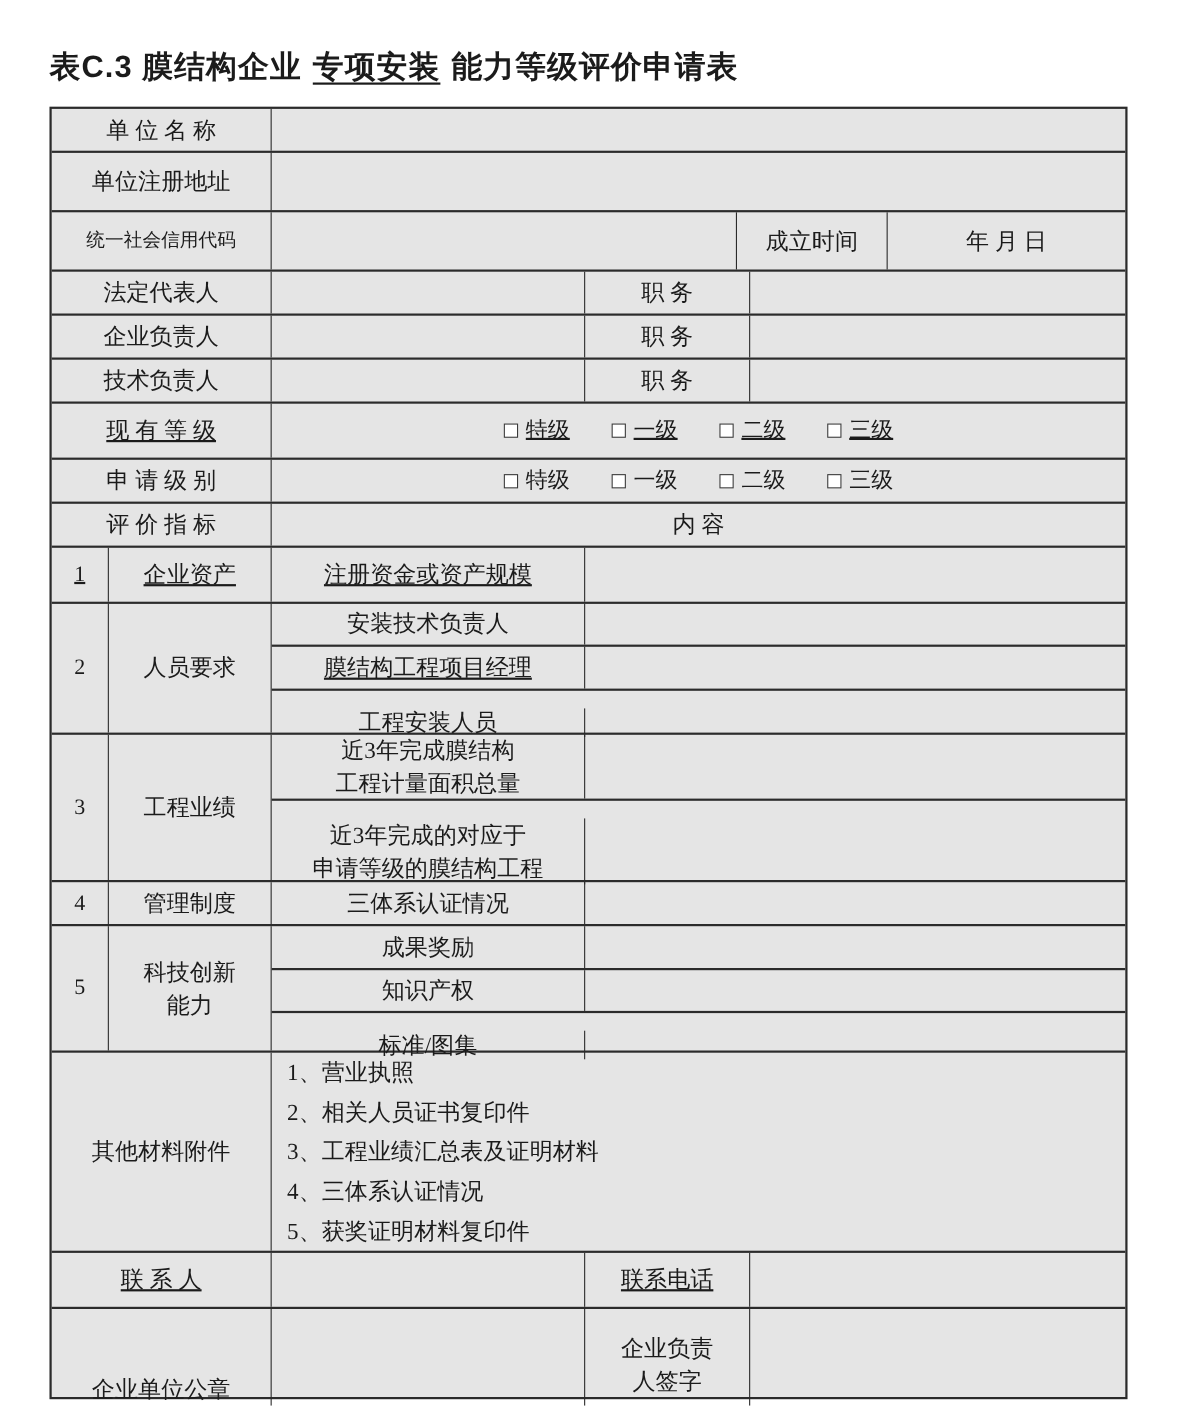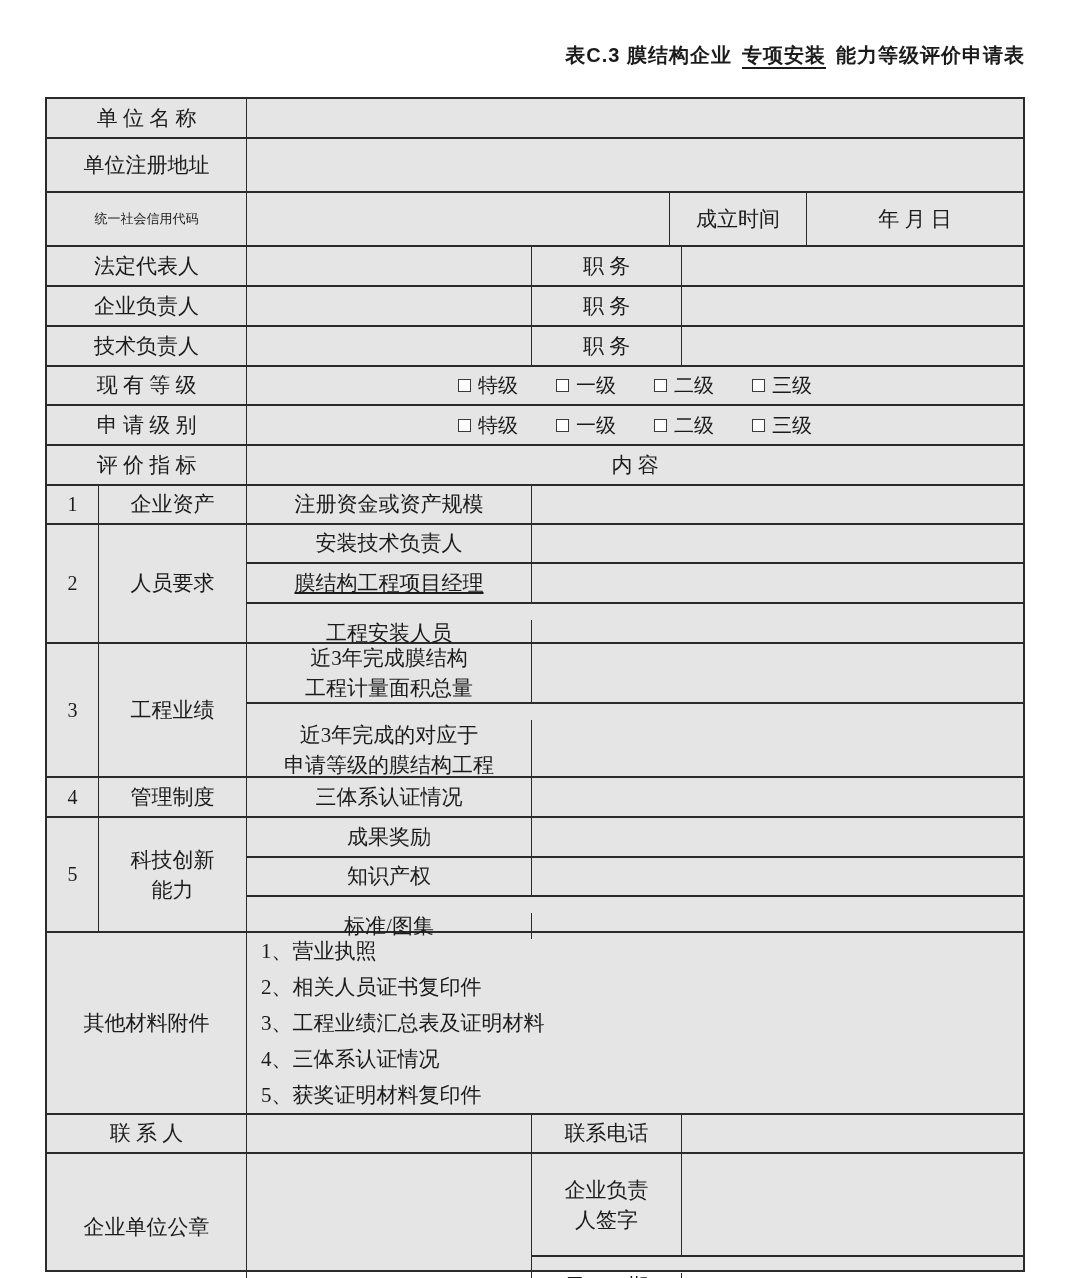--- a/index.html
+++ b/index.html
@@ -10,23 +10,23 @@
   body{
     width:1080px;height:1278px;
     font-family:"Liberation Serif","DejaVu Serif",serif;
     color:var(--tc);
   }
   .page{position:relative;width:1080px;height:1278px;background:#ffffff;overflow:hidden;}
 
   
   .title{
     position:absolute;top:42px;left:45px;width:980px;
-    text-align:right;
+    text-align:left;
     font-family:"Liberation Sans","DejaVu Sans",sans-serif;
-    font-weight:bold;font-size:20px;letter-spacing:1px;
+    font-weight:bold;font-size:28px;letter-spacing:1px;
     white-space:nowrap;
   }
   .title .ul{
     text-decoration:underline;
     text-underline-offset:5px;
     text-decoration-thickness:2px;
     margin:0 10px;
   }
 
   
@@ -40,35 +40,35 @@
   .row{display:flex;border-bottom:2px solid var(--bc);box-sizing:border-box;flex:0 0 auto;}
   .row.nb{border-bottom:none;}
   .cell{
     border-right:1.5px solid var(--bc);
     box-sizing:border-box;
     display:flex;align-items:center;justify-content:center;
     font-size:21px;line-height:1.25;
     overflow:hidden;
   }
   .cell.nbr{border-right:none;}
-  .cell.small-font{font-size:13px;}
+  .cell.small-font{font-size:17px;}
   .pre{white-space:pre-line;text-align:center;line-height:30px;}
 
   
   .w-label{width:200px;flex:0 0 auto;}
   .w-no{width:52px;flex:0 0 auto;font-size:20px;}
   .w-cat{width:148px;flex:0 0 auto;}
   .w-sub{width:285px;flex:0 0 auto;}
   .w-small{width:150px;flex:0 0 auto;}
   .w-ccval{width:423px;flex:0 0 auto;}
   .w-ccest{width:137px;flex:0 0 auto;}
   .w-fill{flex:1 1 auto;}
 
   
-  .hr39{height:39px;} .hr40{height:40px;} .hr41{height:54px;}
+  .hr39{height:51px;text-decoration:underline;} .hr40{height:40px;} .hr41{height:54px;}
   .hr119{height:119px;} .hr134{height:134px;} .hr115{height:115px;}
   .hr182{height:182px;}
   .hrfill{flex:1 1 auto;}
 
   
   .stack{flex:1 1 auto;display:flex;flex-direction:column;min-width:0;}
   .srow{display:flex;border-bottom:2px solid var(--bc);box-sizing:border-box;flex:0 0 auto;}
   .srow.nb{border-bottom:none;margin-top:16px;}
   .sh38{height:40px;} .sh39{height:39px;} .sh40{height:40px;text-decoration:underline;} .sh60{height:60px;} .sh103{height:103px;}
   .shfill{flex:1 1 auto;}

